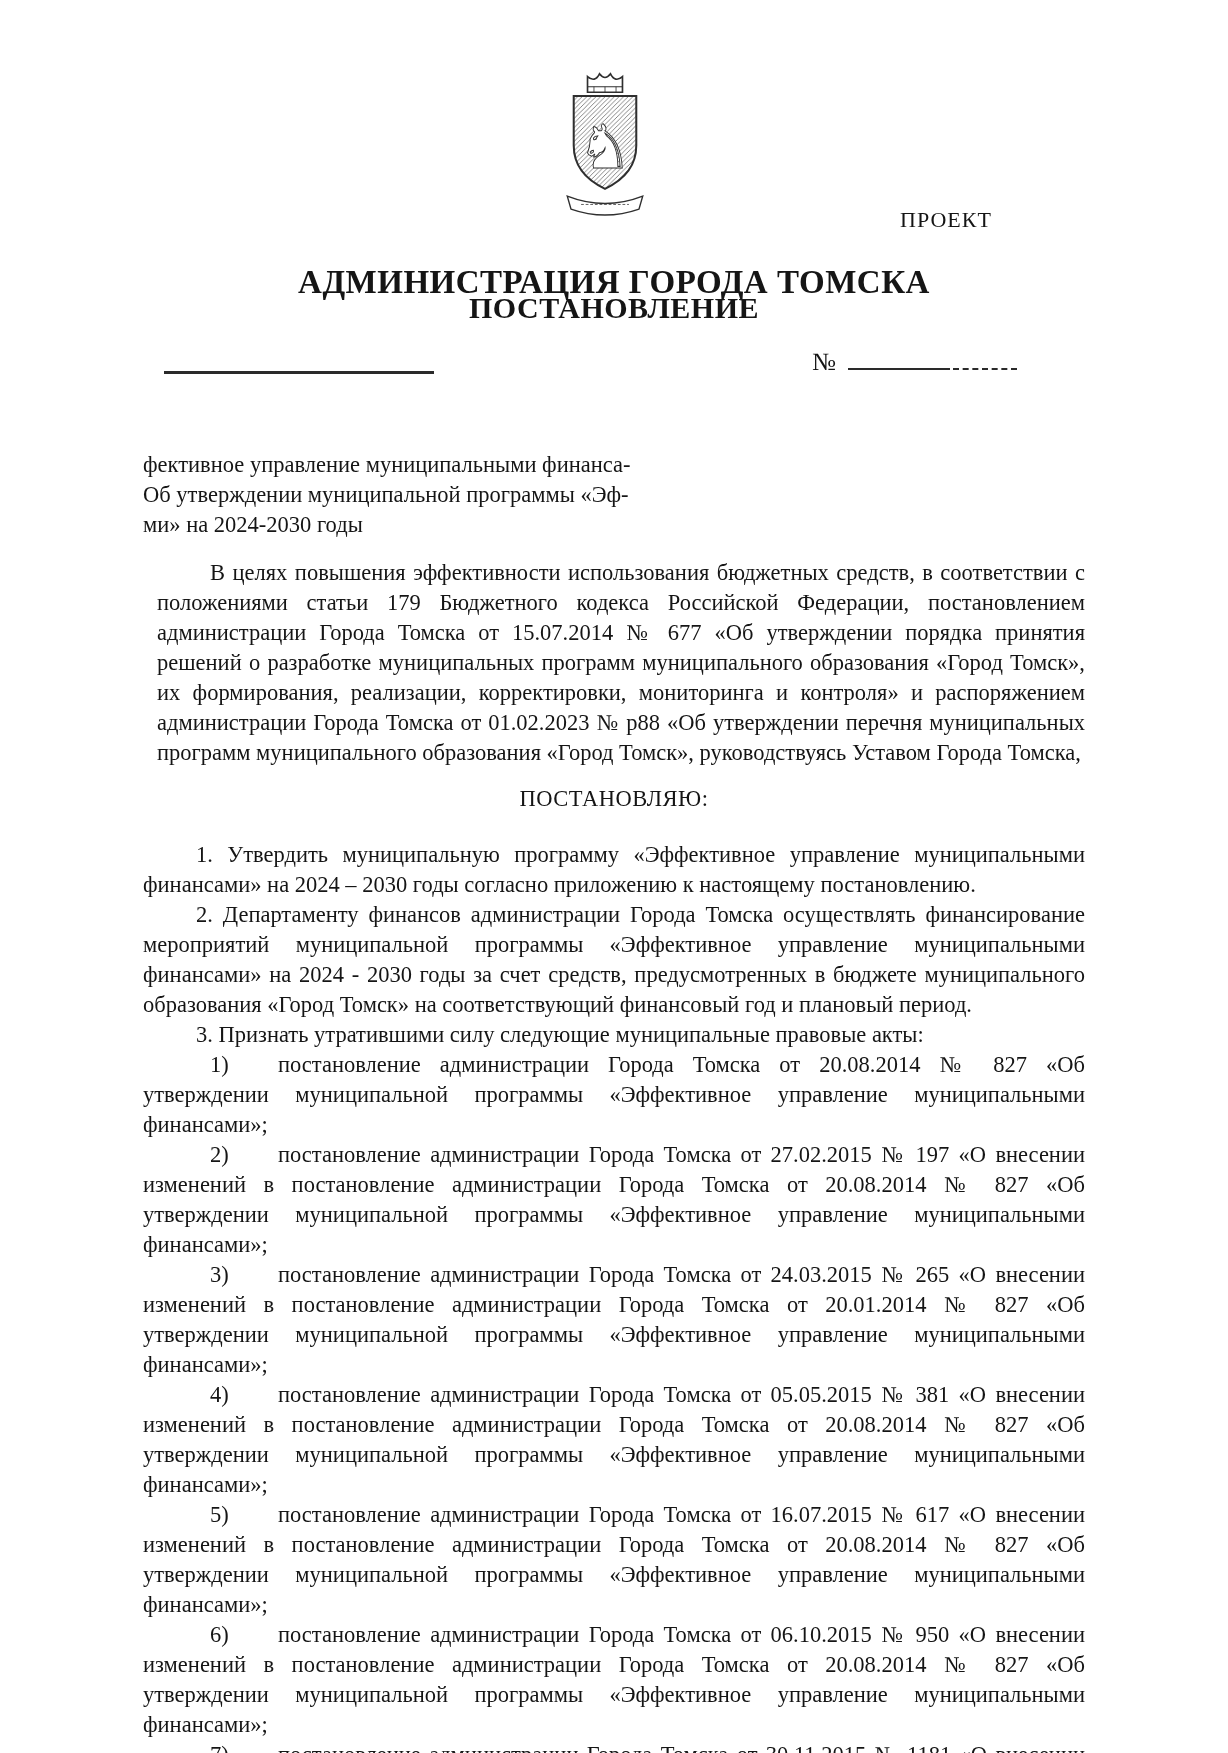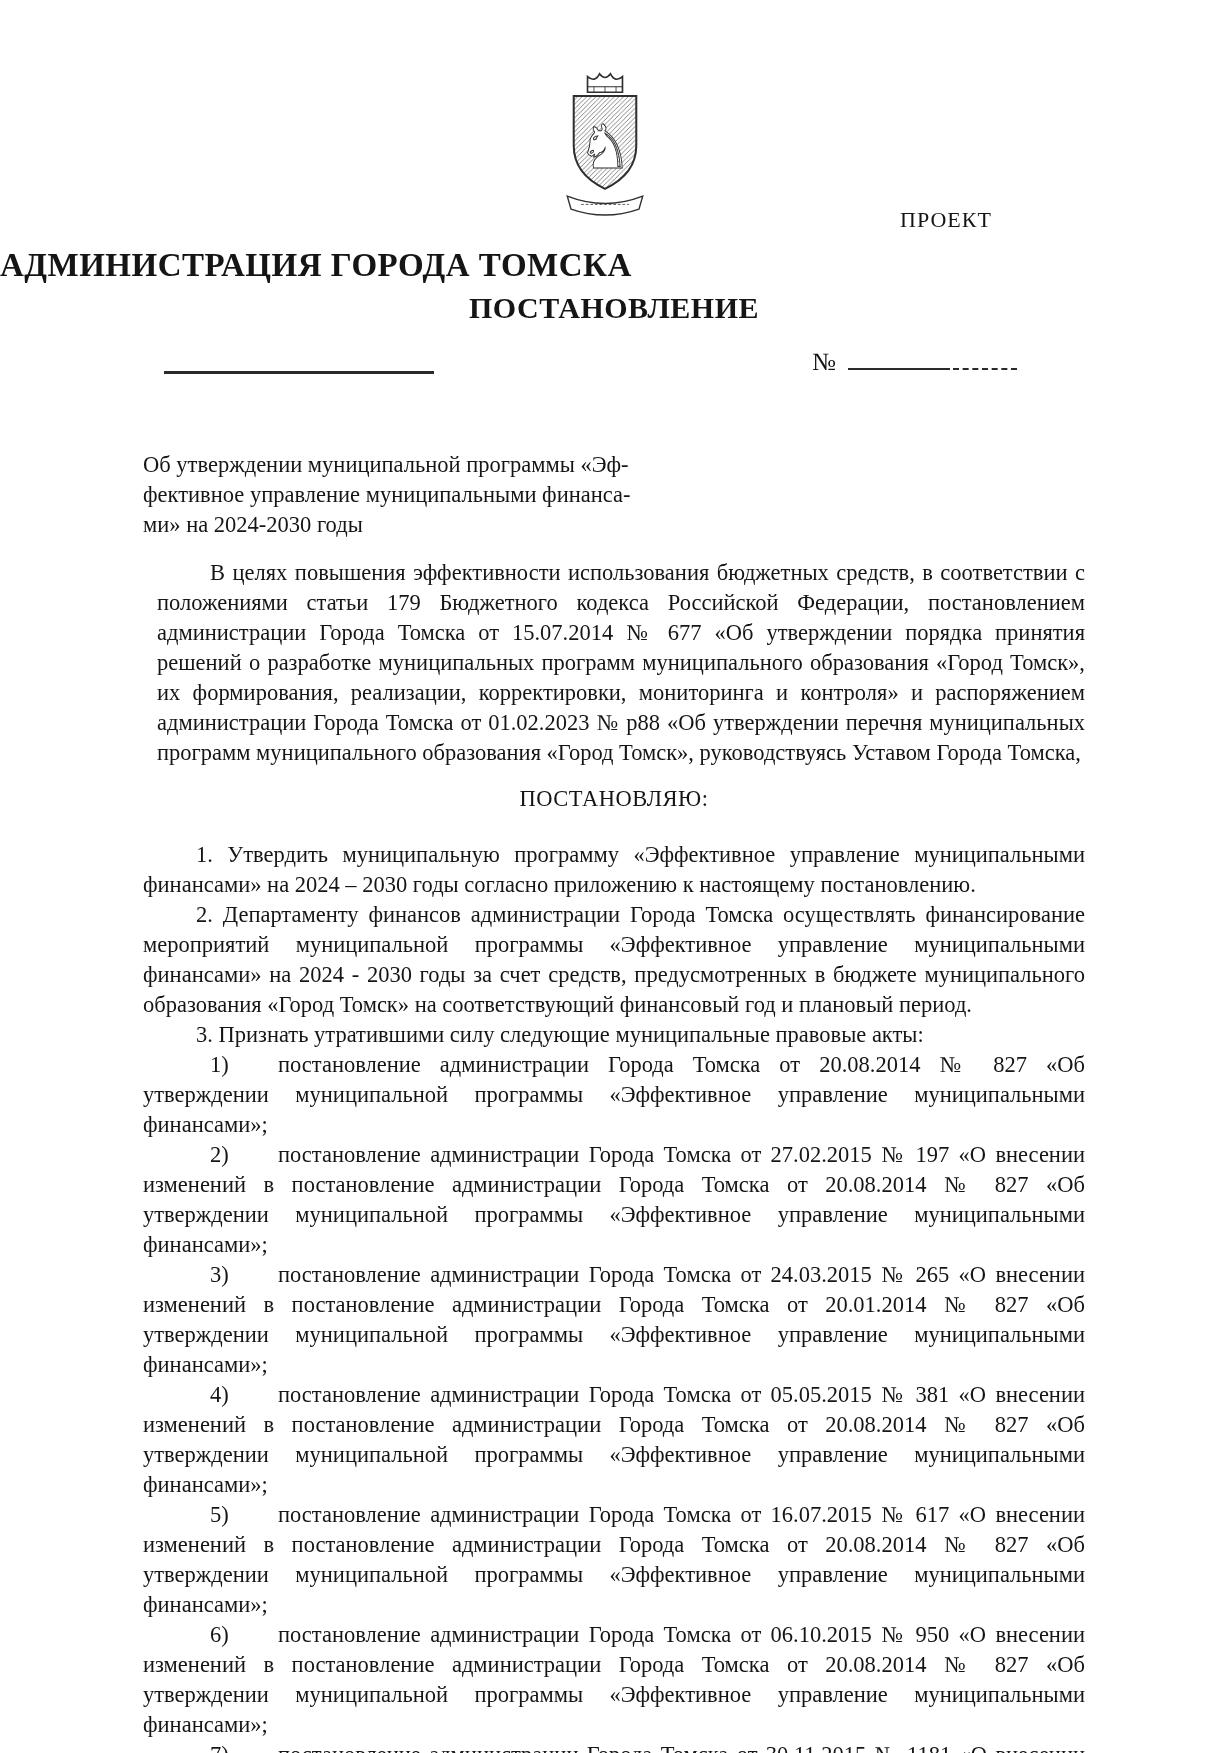--- a/index.html
+++ b/index.html
@@ -23,24 +23,24 @@
   }
   .draft-label {
     position: absolute;
     top: 207px;
     left: 900px;
     font-size: 22px;
     letter-spacing: 1px;
   }
   .org-title {
     position: absolute;
-    top: 247px;
+    top: 264px;
     left: 0;
     width: 100%;
-    text-align: left;
+    text-align: center;
     font-size: 33px;
     font-weight: bold;
     letter-spacing: 0.5px;
     margin: 0;
   }
   .doc-type {
     position: absolute;
     top: 291px;
     left: 0;
     width: 100%;
@@ -138,22 +138,22 @@
   <h2 class="doc-type">ПОСТАНОВЛЕНИЕ</h2>
 
   <div class="date-blank"></div>
   <div class="num-group">
     <span>№</span><span class="num-blank-solid"></span><span class="num-blank-dashed"></span>
   </div>
 
   <div class="doc-body">
 
     <div class="subject">
+      <div class="subject-line">фективное управление муниципальными финанса-</div>
       <div class="subject-line">Об утверждении муниципальной программы «Эф-</div>
-      <div class="subject-line">фективное управление муниципальными финанса-</div>
       <div class="subject-line">ми» на 2024-2030 годы</div>
     </div>
 
     <p class="preamble">В целях повышения эффективности использования бюджетных средств, в соответствии с положениями статьи 179 Бюджетного кодекса Российской Федерации, постановлением администрации Города Томска от 15.07.2014 № 677 «Об утверждении порядка принятия решений о разработке муниципальных программ муниципального образования «Город Томск», их формирования, реализации, корректировки, мониторинга и контроля» и распоряжением администрации Города Томска от 01.02.2023 № р88 «Об утверждении перечня муниципальных программ муниципального образования «Город Томск», руководствуясь Уставом Города Томска,</p>
 
     <div class="resolve-heading">ПОСТАНОВЛЯЮ:</div>
 
     <p class="body-par">1. Утвердить муниципальную программу «Эффективное управление муниципальными финансами» на 2024 – 2030 годы согласно приложению к настоящему постановлению.</p>
     <p class="body-par">2. Департаменту финансов администрации Города Томска осуществлять финансирование мероприятий муниципальной программы «Эффективное управление муниципальными финансами» на 2024 - 2030 годы за счет средств, предусмотренных в бюджете муниципального образования «Город Томск» на соответствующий финансовый год и плановый период.</p>
     <p class="body-par">3. Признать утратившими силу следующие муниципальные правовые акты:</p>

